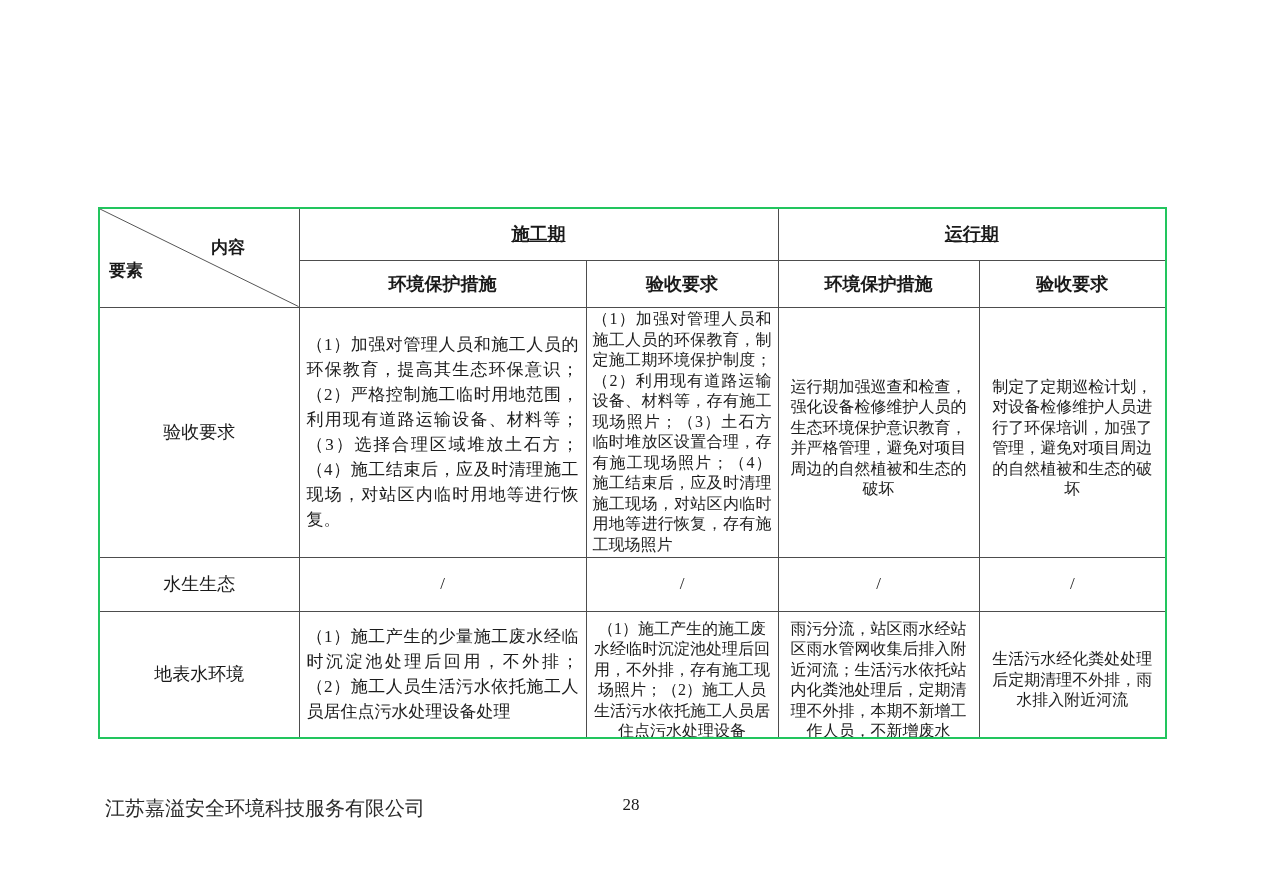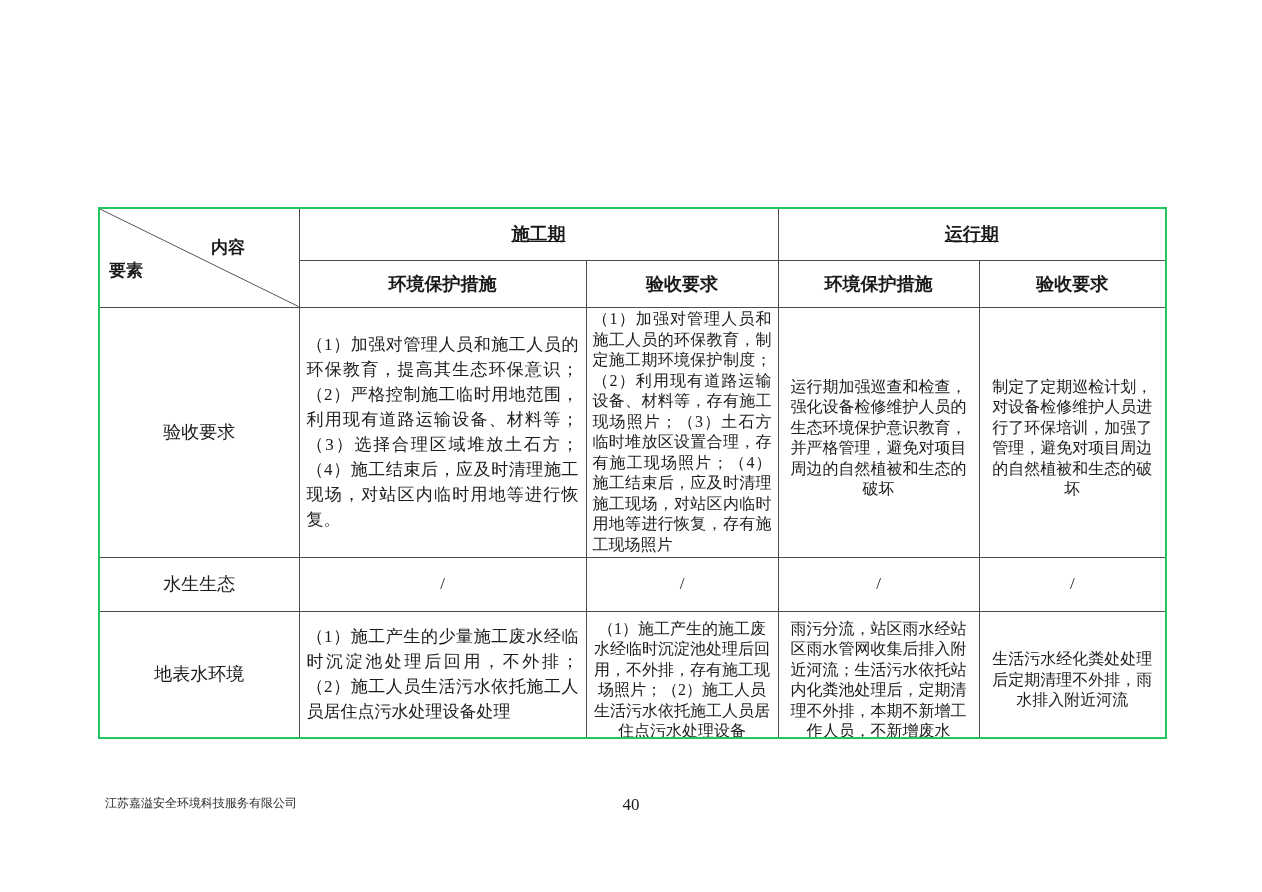--- a/index.html
+++ b/index.html
@@ -62,21 +62,21 @@
   }
   .h-tall  { height: 249px; }
   .h-short { height: 53px; }
   .h-mid   { height: 125px; }
   .txt { width: 100%; }
   .just   { text-align: justify; font-size: 17px; line-height: 25px; padding: 0 7px; }
   .justn  { text-align: justify; font-size: 16px; line-height: 20.5px; padding: 0 6px; }
   .centn  { text-align: center;  font-size: 16px; line-height: 20.5px; padding: 0 6px; margin-top: 12px; }
   .slash  { text-align: center;  font-size: 17px; }
   .footer { position: absolute; top: 795px; left: 0; width: 100%; height: 24px; }
-  .footer-company { position: absolute; left: 105px; top: 0; font-size: 12px; color: #2a2a2a; }
+  .footer-company { position: absolute; left: 105px; top: 0; font-size: 20px; color: #2a2a2a; }
   .footer-page { position: absolute; left: 0; width: 100%; text-align: center; top: 0; font-size: 17px; color: #1a1a1a; }
 </style>
 </head>
 <body>
 
 <div class="page">
 
 
   <table class="checklist">
     <colgroup>
@@ -173,16 +173,16 @@
           <div class="cellbox h-mid">
               <div class="txt centn">生活污水经化粪处处理后定期清理不外排，雨水排入附近河流</div>
             </div>
         </td>
       </tr>
     </tbody>
   </table>
 
   <div class="footer">
     <span class="footer-company">江苏嘉溢安全环境科技服务有限公司</span>
-    <span class="footer-page">40</span>
+    <span class="footer-page">28</span>
   </div>
 
 </div>
 
 </body></html>

